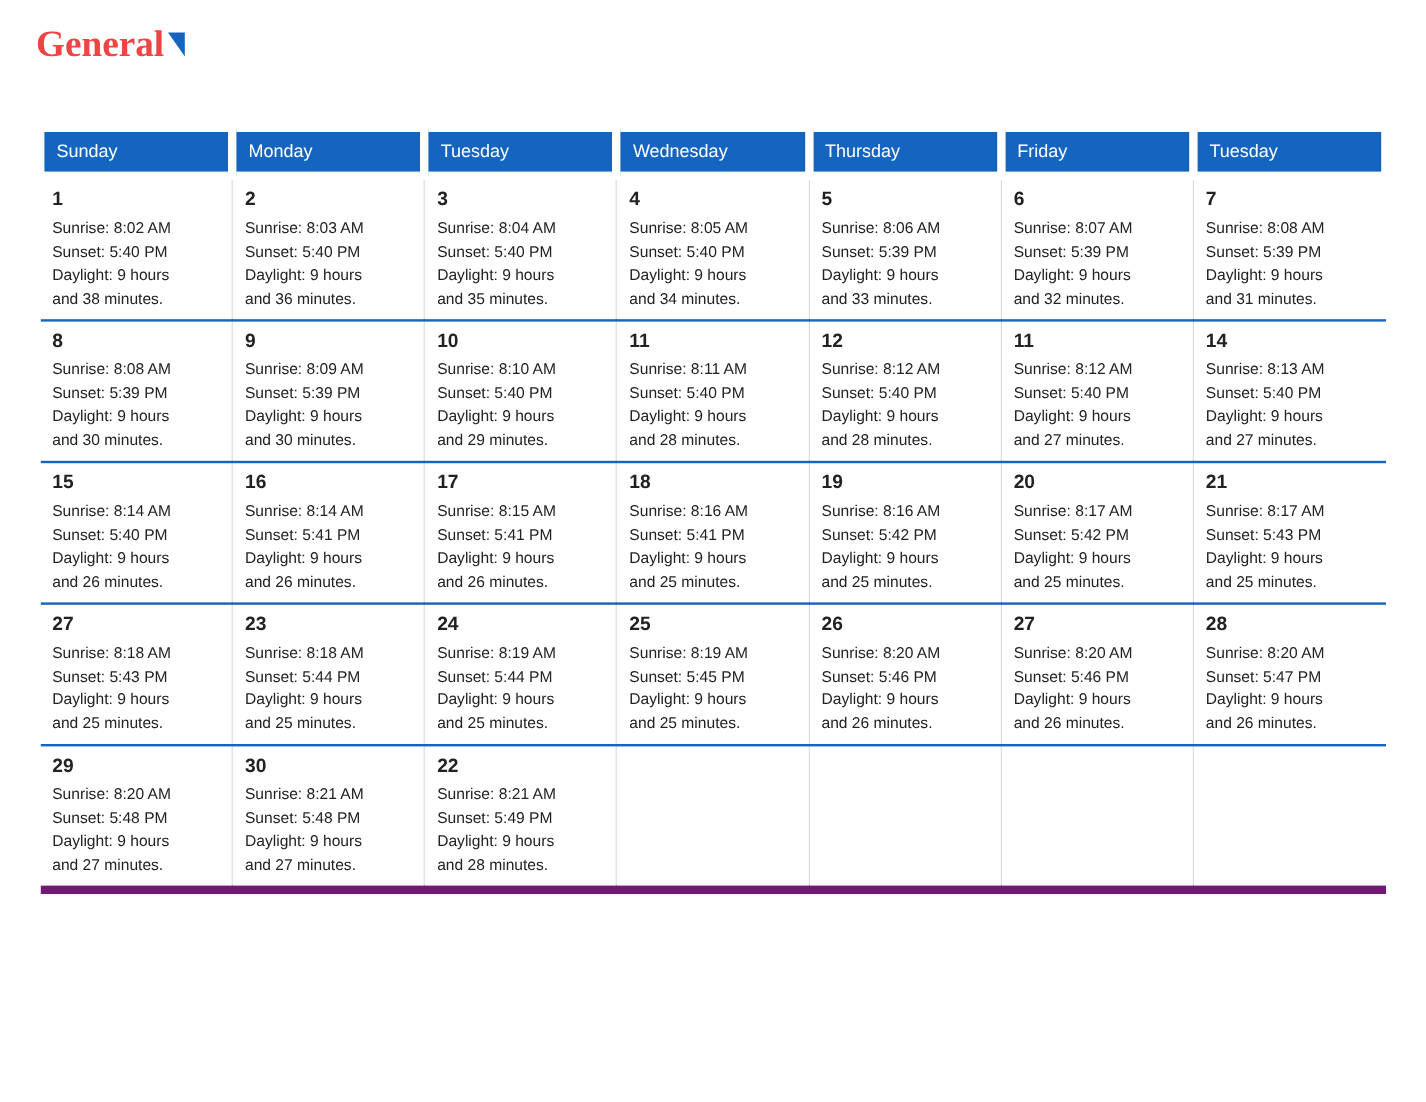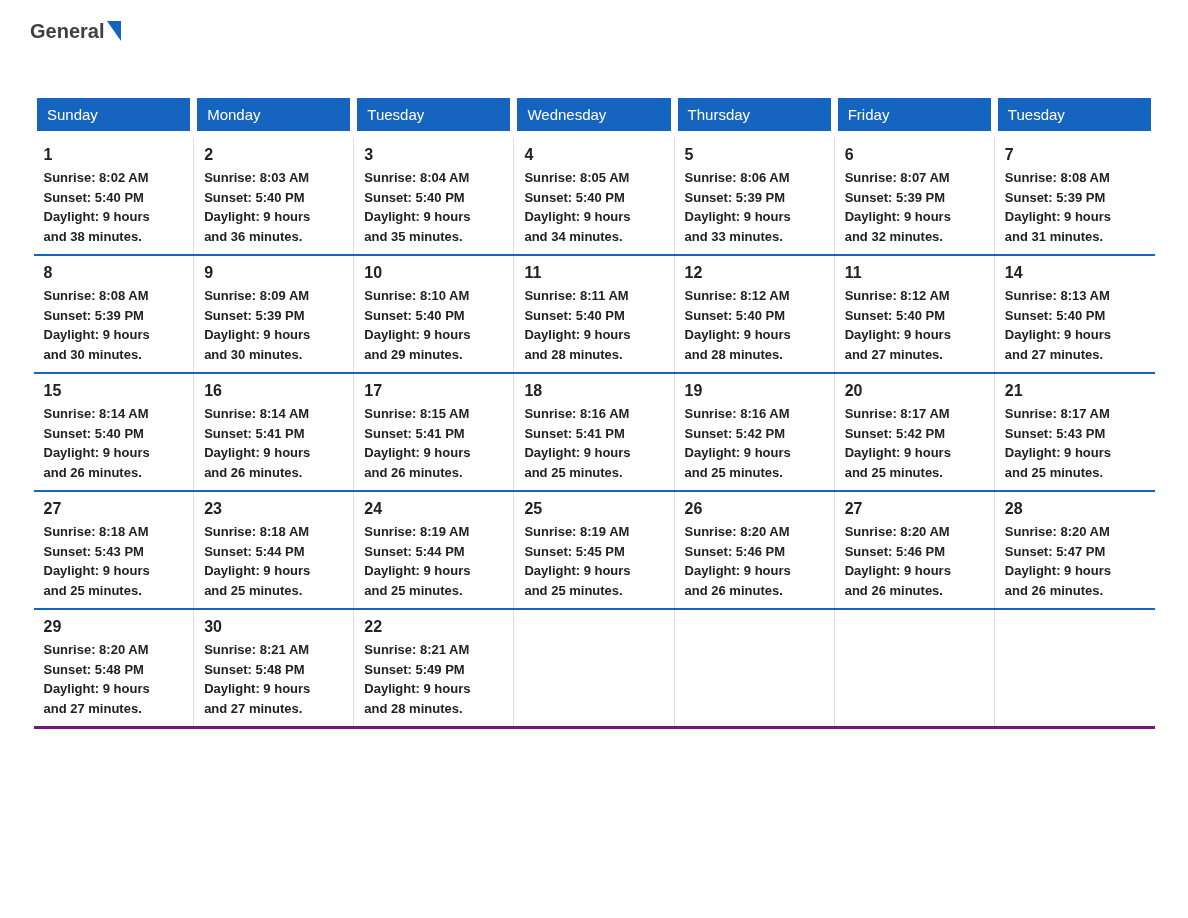--- a/index.html
+++ b/index.html
@@ -14,24 +14,25 @@
       justify-content: space-between;
       align-items: flex-start;
       margin-bottom: 18px;
     }
     .logo {
       display: flex;
       flex-direction: column;
       align-items: flex-start;
     }
     .logo-text {
-      font-size: 20px;
-      font-weight: bold;
-      color: #404040;
+      font-size: 31px;
+      font-weight: bold;
+      color: #ef4444;
       line-height: 1.1;
+      font-family: Liberation Serif, serif;
     }
     .logo-line2 {
       color: #1565c0;
       font-size: 26px;
       font-weight: bold;
       margin-left: 2px;
     }
     .title-block {
       text-align: right;
     }
@@ -79,24 +80,23 @@
     .day-num {
       font-size: 16px;
       font-weight: bold;
       margin-bottom: 4px;
       display: block;
     }
     .day-info {
       font-size: 13px;
       line-height: 1.5;
       color: #222;
-      font-weight: bold;
     }
     tbody tr:last-child {
-      border-bottom: 3px solid #701a75;
+      border-bottom: 7px solid #701a75;
     }
     .empty-cell {
       background: #fff;
     }
   </style>
 </head>
 <body>
 
 <div class="header">
   <div class="logo">

